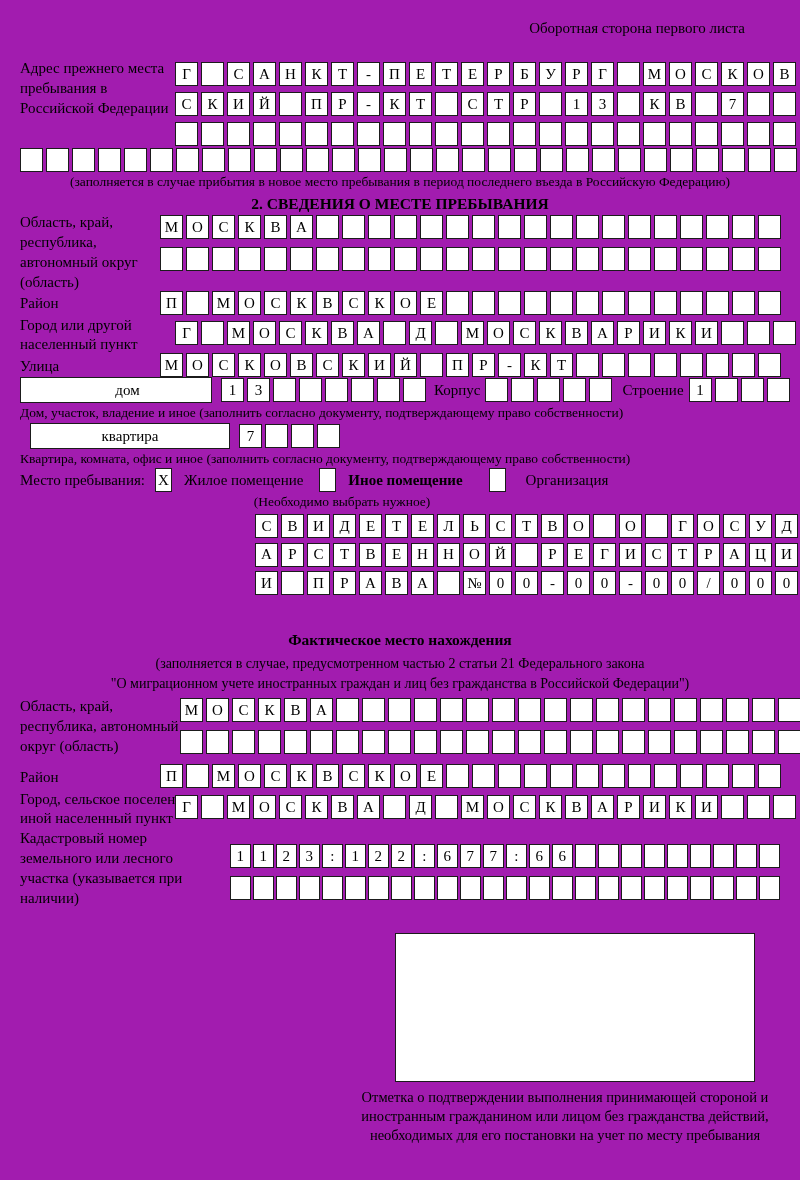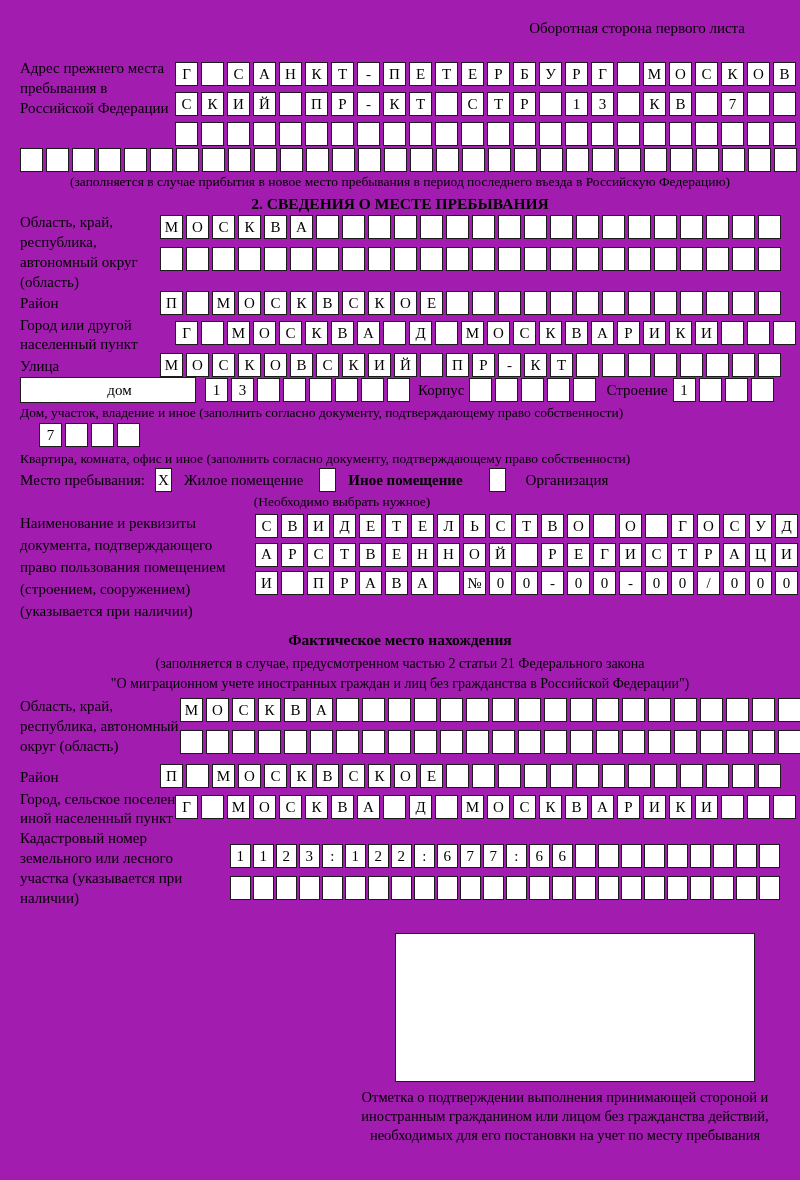--- a/index.html
+++ b/index.html
@@ -305,21 +305,21 @@
       <span class="cell"></span>
       <span class="cell"></span>
       <span class="cell"></span>
       <span class="cell"></span>
       <span class="cell"></span>
       <span class="cell"></span>
       <span class="cell"></span>
     </div>
 
   <div class="abs inline-row" style="left:20px; top:377px;">
-    <div class="typebox" style="width:176px;padding-left:23px;">дом</div>
+    <div class="typebox" style="width:192px;padding-left:23px;">дом</div>
     <div class="cellrow" style="margin-left:9px;">
         <span class="cell">1</span>
         <span class="cell">3</span>
         <span class="cell"></span>
         <span class="cell"></span>
         <span class="cell"></span>
         <span class="cell"></span>
         <span class="cell"></span>
         <span class="cell"></span>
       </div>
@@ -335,41 +335,41 @@
     <div class="cellrow" style="margin-left:5px;">
         <span class="cell">1</span>
         <span class="cell"></span>
         <span class="cell"></span>
         <span class="cell"></span>
       </div>
   </div>
   <div class="abs cap" style="left:20px; top:404px;">Дом, участок, владение и иное (заполнить согласно документу, подтверждающему право собственности)</div>
 
   <div class="abs inline-row" style="left:30px; top:423px;">
+    <div class="typebox" style="width:200px;">квартира</div>
     <div class="cellrow" style="margin-left:9px;">
         <span class="cell">7</span>
         <span class="cell"></span>
         <span class="cell"></span>
         <span class="cell"></span>
       </div>
   </div>
   <div class="abs cap" style="left:20px; top:450px;">Квартира, комната, офис и иное (заполнить согласно документу, подтверждающему право собственности)</div>
 
   <div class="abs inline-row" style="left:20px; top:468px;">
     <div class="lbl">Место пребывания:</div>
     <div class="checkcell" style="margin-left:10px;">X</div>
     <div class="lbl" style="margin-left:12px;">Жилое помещение</div>
     <div class="checkcell" style="margin-left:16px;"></div>
     <div class="lbl" style="margin-left:12px;font-weight:bold;">Иное помещение</div>
     <div class="checkcell" style="margin-left:26px;"></div>
     <div class="lbl" style="margin-left:20px;">Организация</div>
   </div>
   <div class="abs cap" style="left:32px; top:493px; width:620px; text-align:center;">(Необходимо выбрать нужное)</div>
 
-  <div class="abs lbl" style="left:20px; top:512px; width:232px; line-height:22px;">Наименование и реквизиты документа, подтверждающего право пользования помещением (строением, сооружением) (указывается при наличии)</div>
   <div class="abs rows" style="left:255px; top:514px; gap:4.5px;">
     <div class="cellrow">
         <span class="cell">С</span>
         <span class="cell">В</span>
         <span class="cell">И</span>
         <span class="cell">Д</span>
         <span class="cell">Е</span>
         <span class="cell">Т</span>
         <span class="cell">Е</span>
         <span class="cell">Л</span>

